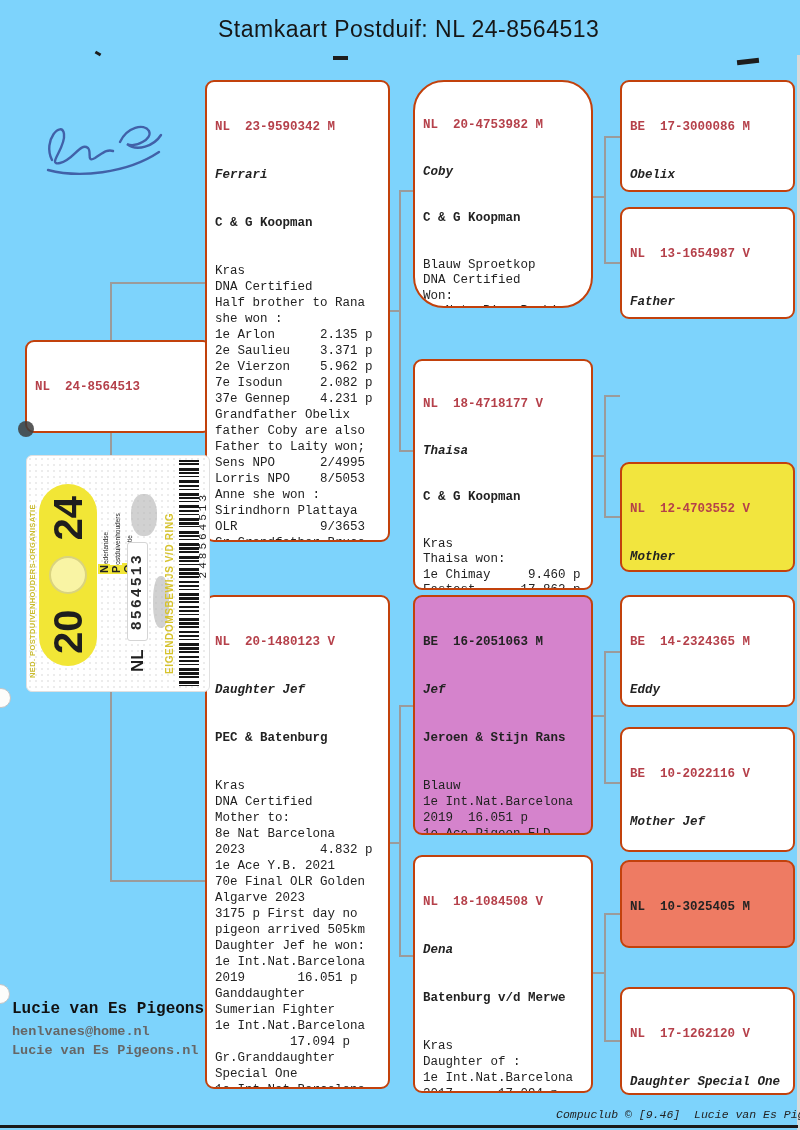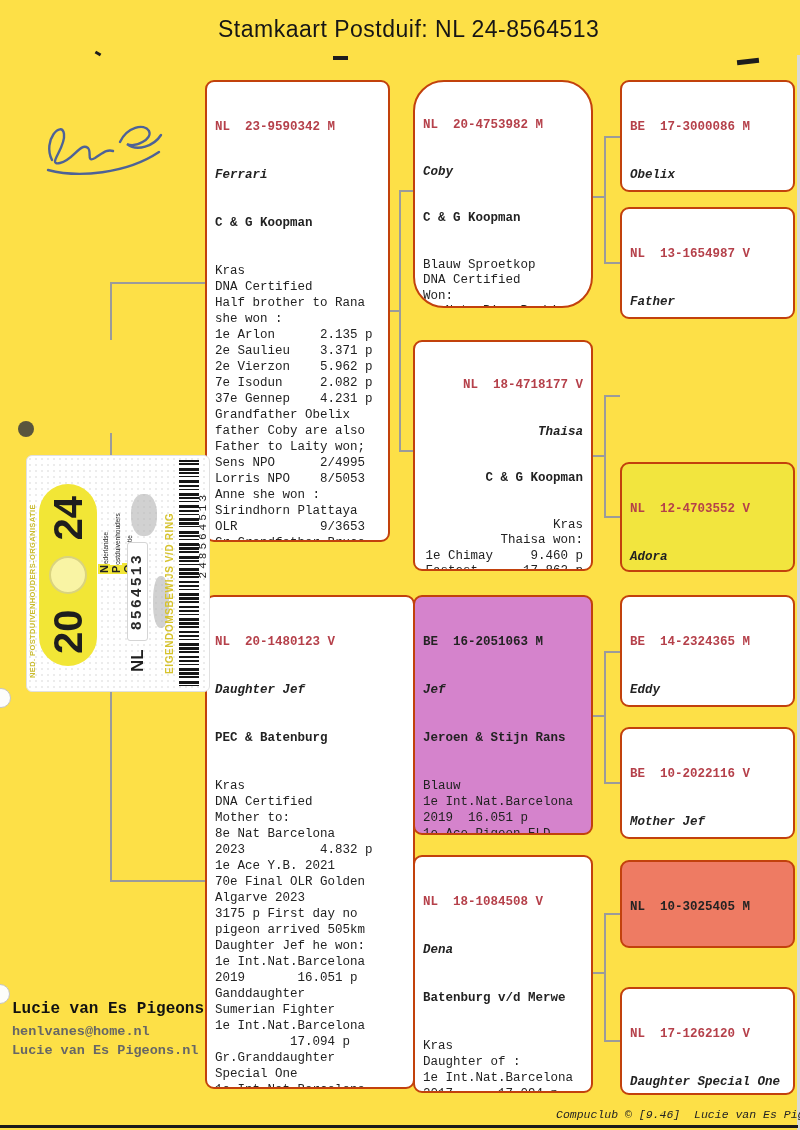--- a/index.html
+++ b/index.html
@@ -1,17 +1,17 @@
 <!DOCTYPE html>
 <html><head>
 <meta charset="utf-8">
 <style>
   html,body{margin:0;padding:0;}
   body{background:#e8e8e8;}
-  #page{position:relative;width:800px;height:1130px;background:#fde047;overflow:hidden;
+  #page{position:relative;width:800px;height:1130px;background:#7dd3fc;overflow:hidden;
         font-family:"Liberation Mono",monospace;text-decoration:underline;}
   
   .box{position:absolute;background:#fff;border:2px solid #c2410c;border-radius:9px;
        padding:5px 8px;font:12.5px/16px "Liberation Mono",monospace;color:#222;
        white-space:pre-wrap;overflow:hidden;box-sizing:border-box;z-index:2;}
   .ring{font-weight:bold;color:#b5404a;}
   .pname{font-weight:bold;font-style:italic;}
   .owner{font-weight:bold;min-height:16px;}
   .spacer{height:16px;}
   .box.purple{background:#d583cc;}
@@ -114,20 +114,26 @@
   <div class="ln" style="left:593px;top:715px;width:12px;height:1.5px;"></div>
   <div class="ln" style="left:604px;top:651px;width:1.5px;height:132px;"></div>
   <div class="ln" style="left:604px;top:651px;width:16px;height:1.5px;"></div>
   <div class="ln" style="left:604px;top:782px;width:16px;height:1.5px;"></div>
 
   <div class="ln" style="left:593px;top:972px;width:12px;height:1.5px;"></div>
   <div class="ln" style="left:604px;top:913px;width:1.5px;height:128px;"></div>
   <div class="ln" style="left:604px;top:913px;width:16px;height:1.5px;"></div>
   <div class="ln" style="left:604px;top:1040px;width:16px;height:1.5px;"></div>
 
+  <div class="box" style="left:25px;top:340px;width:187px;height:93px;">
+    <div class="ring">NL  24-8564513</div>
+    <div class="spacer"></div>
+    
+    
+  </div>
 
   <div class="box" style="left:205px;top:80px;width:185px;height:462px;">
     <div class="ring">NL  23-9590342 M</div>
     <div class="pname">Ferrari</div>
     <div class="owner">C &amp; G Koopman</div>
     <div class="pbody">Kras
 DNA Certified
 Half brother to Rana
 she won :
 1e Arlon      2.135 p
@@ -146,21 +152,21 @@
 Gr Grandfather Bruce
 BE13-3016047 won;
 ST Vincen.Nat.1/3045
 Mother Obelix are
 sister to Hemilton
 Chateauroux  3/18725
 Sister to Alonso
 Chateauroux  4/17109</div>
   </div>
 
-  <div class="box" style="left:205px;top:595px;width:210px;height:494px;">
+  <div class="box" style="left:205px;top:595px;width:185px;height:494px;">
     <div class="ring">NL  20-1480123 V</div>
     <div class="pname">Daughter Jef</div>
     <div class="owner">PEC &amp; Batenburg</div>
     <div class="pbody">Kras
 DNA Certified
 Mother to:
 8e Nat Barcelona
 2023          4.832 p
 1e Ace Y.B. 2021
 70e Final OLR Golden
@@ -190,21 +196,21 @@
 1e Nat. Pipa Ranking
 Fondduif 2022
 1e Dreis-Bru.17461 p
 1e Sourdun     5475 p
 1e Sens 2      1290 p
 8e Arlon       8934 p
 8e Sourdun     5502 p
 Brother to: Anne:</div>
   </div>
 
-  <div class="box lh15" style="left:413px;top:340px;width:180px;height:231px;text-align:right;">
+  <div class="box lh15" style="left:413px;top:359px;width:180px;height:231px;">
     <div class="ring">NL  18-4718177 V</div>
     <div class="pname">Thaisa</div>
     <div class="owner">C &amp; G Koopman</div>
     <div class="pbody">Kras
 Thaisa won:
 1e Chimay     9.460 p
 Fastest      17.862 p
 Mother to Rana :
 1e Arlon      2.135 p
 2e Saulieu    3.371 p
@@ -258,33 +264,33 @@
   <div class="box" style="left:620px;top:207px;width:175px;height:112px;">
     <div class="ring">NL  13-1654987 V</div>
     <div class="pname">Father</div>
     
     
   </div>
 
 
   <div class="box yellow" style="left:620px;top:462px;width:175px;height:110px;">
     <div class="ring">NL  12-4703552 V</div>
-    <div class="pname">Adora</div>
+    <div class="pname">Mother</div>
     
     
   </div>
 
   <div class="box" style="left:620px;top:595px;width:175px;height:112px;">
     <div class="ring">BE  14-2324365 M</div>
     <div class="pname">Eddy</div>
     
     
   </div>
 
-  <div class="box" style="left:620px;top:727px;width:175px;height:112px;">
+  <div class="box" style="left:620px;top:727px;width:175px;height:125px;">
     <div class="ring">BE  10-2022116 V</div>
     <div class="pname">Mother Jef</div>
     
     
   </div>
 
   <div class="box salmon" style="left:620px;top:860px;width:175px;height:88px;">
     <div class="ring">NL  10-3025405 M</div>
     <div class="pname">Sumerian Fighter</div>
     

